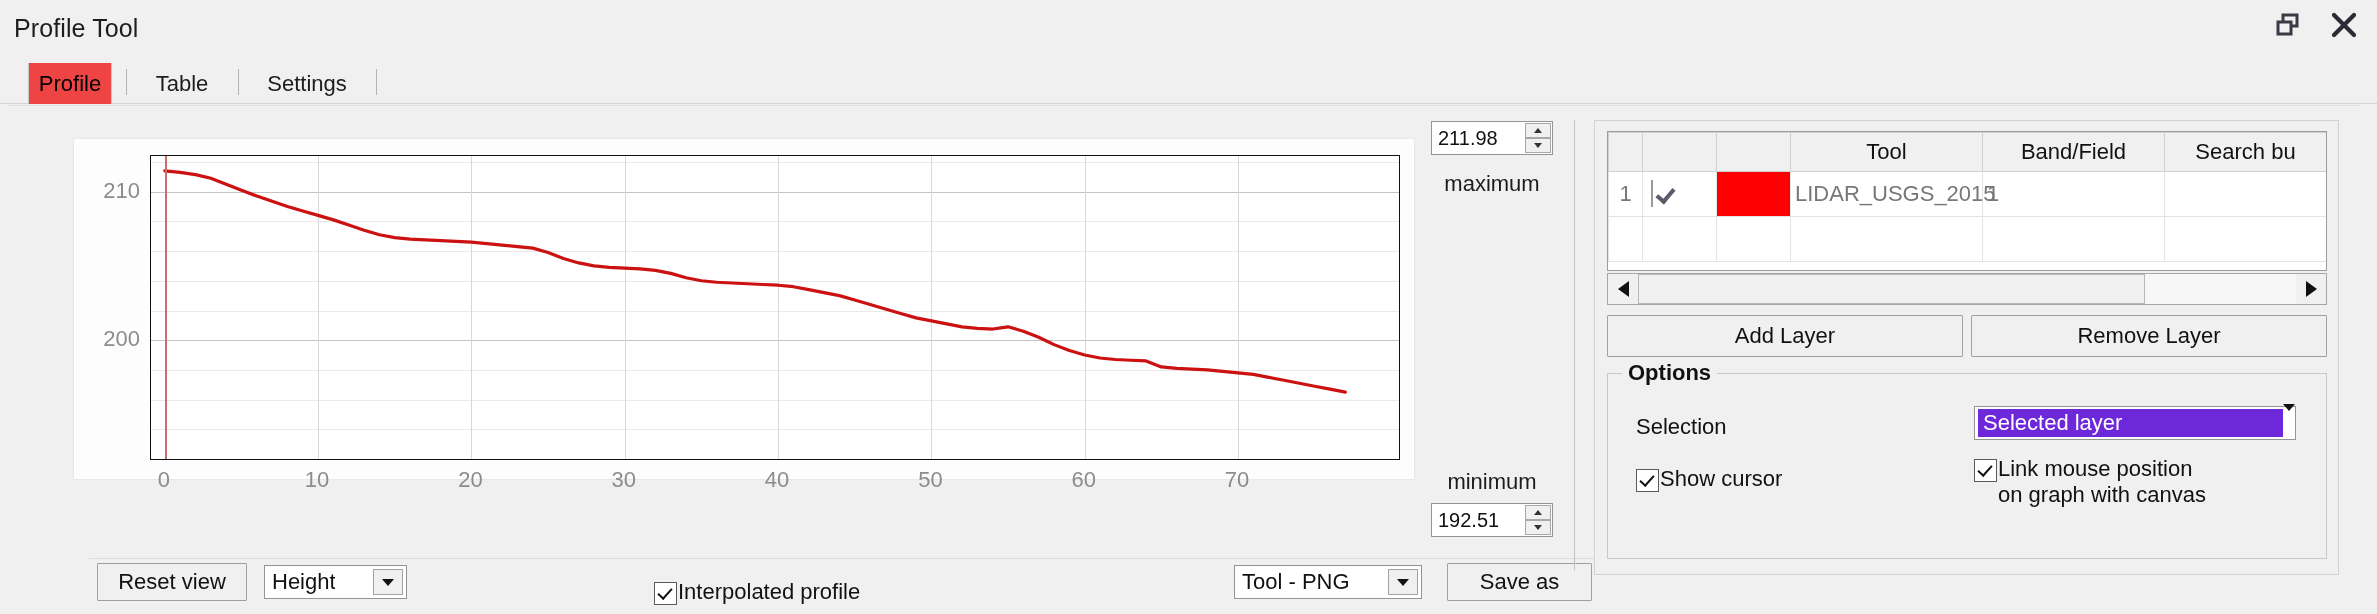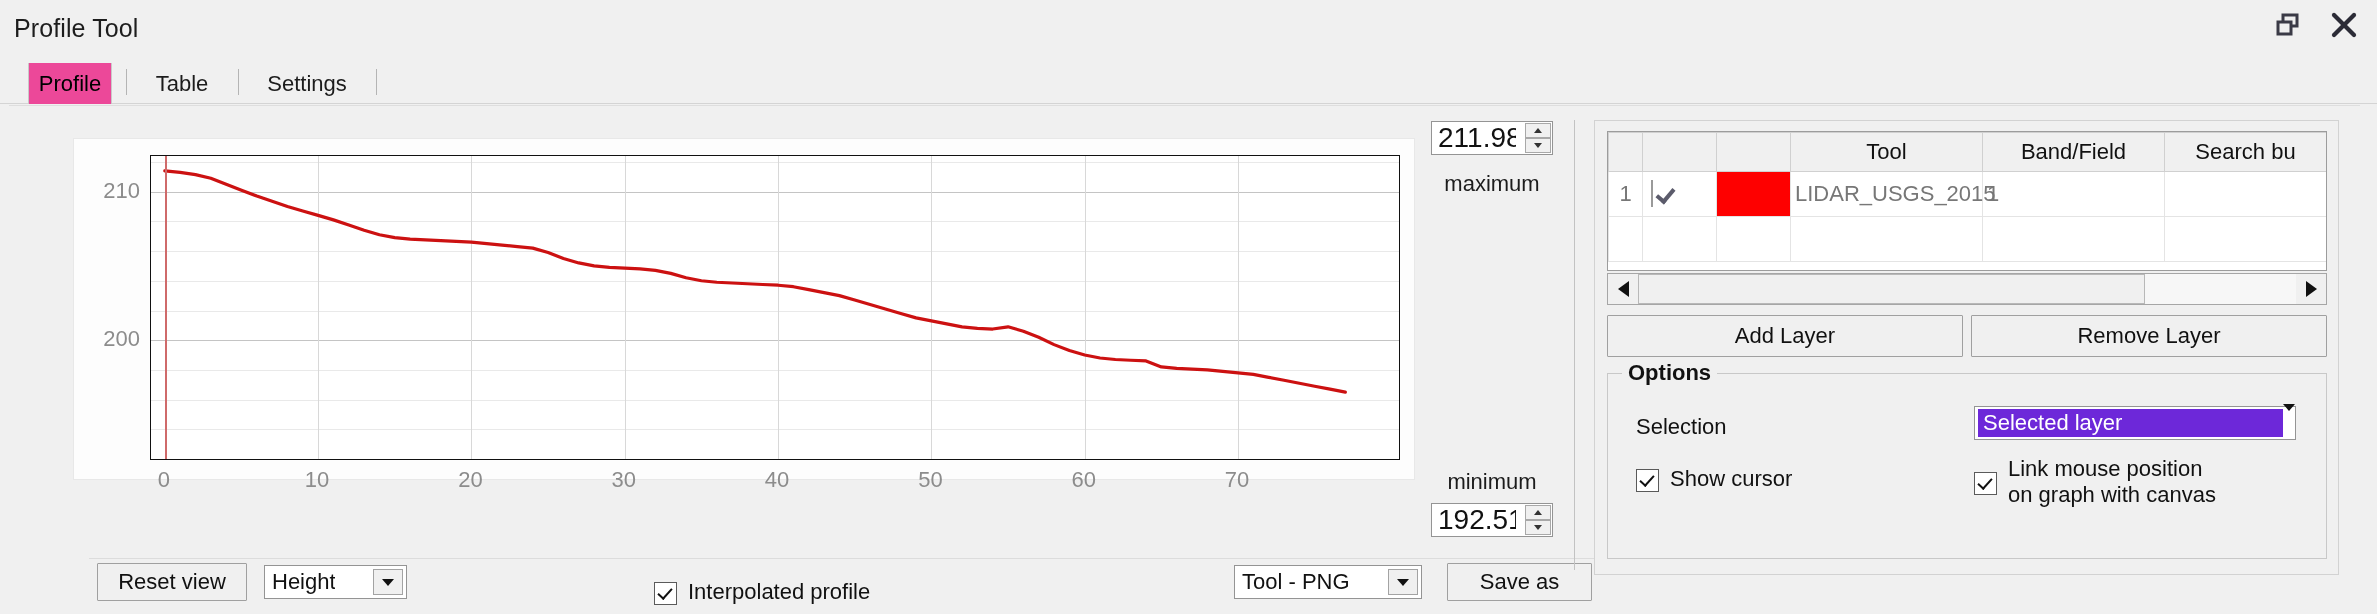--- a/index.html
+++ b/index.html
@@ -43,21 +43,21 @@
   }
   .tab{
     position:absolute;bottom:0;height:41px;
     display:flex;align-items:center;justify-content:center;
     font-size:22px;color:#1c1c1c;
     padding:0 20px;
     box-sizing:border-box;
     cursor:pointer;
   }
   .tab.active{
-    background:#ec4899;
+    background:#ef4444;
     border-left:1px solid #c9c9c9;
     border-right:1px solid #c9c9c9;
     color:#000;
   }
   .tab-sep{
     position:absolute;bottom:9px;width:1px;height:26px;background:#b4b4b4;
   }
 
   
   #frame{
@@ -106,21 +106,21 @@
 
   
   #spincol{position:absolute;left:1382px;top:0;width:133px;height:430px;}
   .spinwrap{
     position:absolute;left:0;width:122px;height:34px;
     background:#ffffff;border:1px solid #949494;box-sizing:border-box;
     display:flex;align-items:center;
   }
   .spinwrap input{
     border:0;outline:0;background:transparent;
-    font-family:"Liberation Sans", sans-serif;font-size:28px;color:#111;
+    font-family:"Liberation Sans", sans-serif;font-size:20px;color:#111;
     width:84px;height:100%;padding:0 0 0 6px;box-sizing:border-box;
   }
   .spinbtns{
     position:absolute;right:1px;top:1px;width:26px;height:30px;
     display:flex;flex-direction:column;
   }
   .spinbtn{
     flex:1;background:#f0f0f0;border:1px solid #a8a8a8;
     display:flex;align-items:center;justify-content:center;box-sizing:border-box;
     cursor:pointer;
@@ -153,21 +153,21 @@
   }
   .qcombo .ctext{flex:1;padding-left:7px;white-space:nowrap;overflow:hidden;}
   .qcombo .cbtn{
     width:30px;height:26px;margin-right:3px;
     background:#f0f0f0;border:1px solid #a3a3a3;box-sizing:border-box;
     display:flex;align-items:center;justify-content:center;
   }
   .caret{width:0;height:0;border-left:6px solid transparent;border-right:6px solid transparent;border-top:7px solid #111;}
 
   .qcheck{
-    position:absolute;display:flex;align-items:center;gap:11px;cursor:pointer;
+    position:absolute;display:flex;align-items:flex-start;gap:1px;cursor:pointer;
   }
   .cbox{
     width:23px;height:23px;flex:none;
     background:#fff;border:1px solid #5a5a5a;box-sizing:border-box;
     position:relative;margin-top:3px;
   }
   .cbox.checked::after{
     content:"";position:absolute;left:6px;top:2px;width:6px;height:12px;
     border:solid #111;border-width:0 2.6px 2.6px 0;transform:rotate(42deg);
   }

